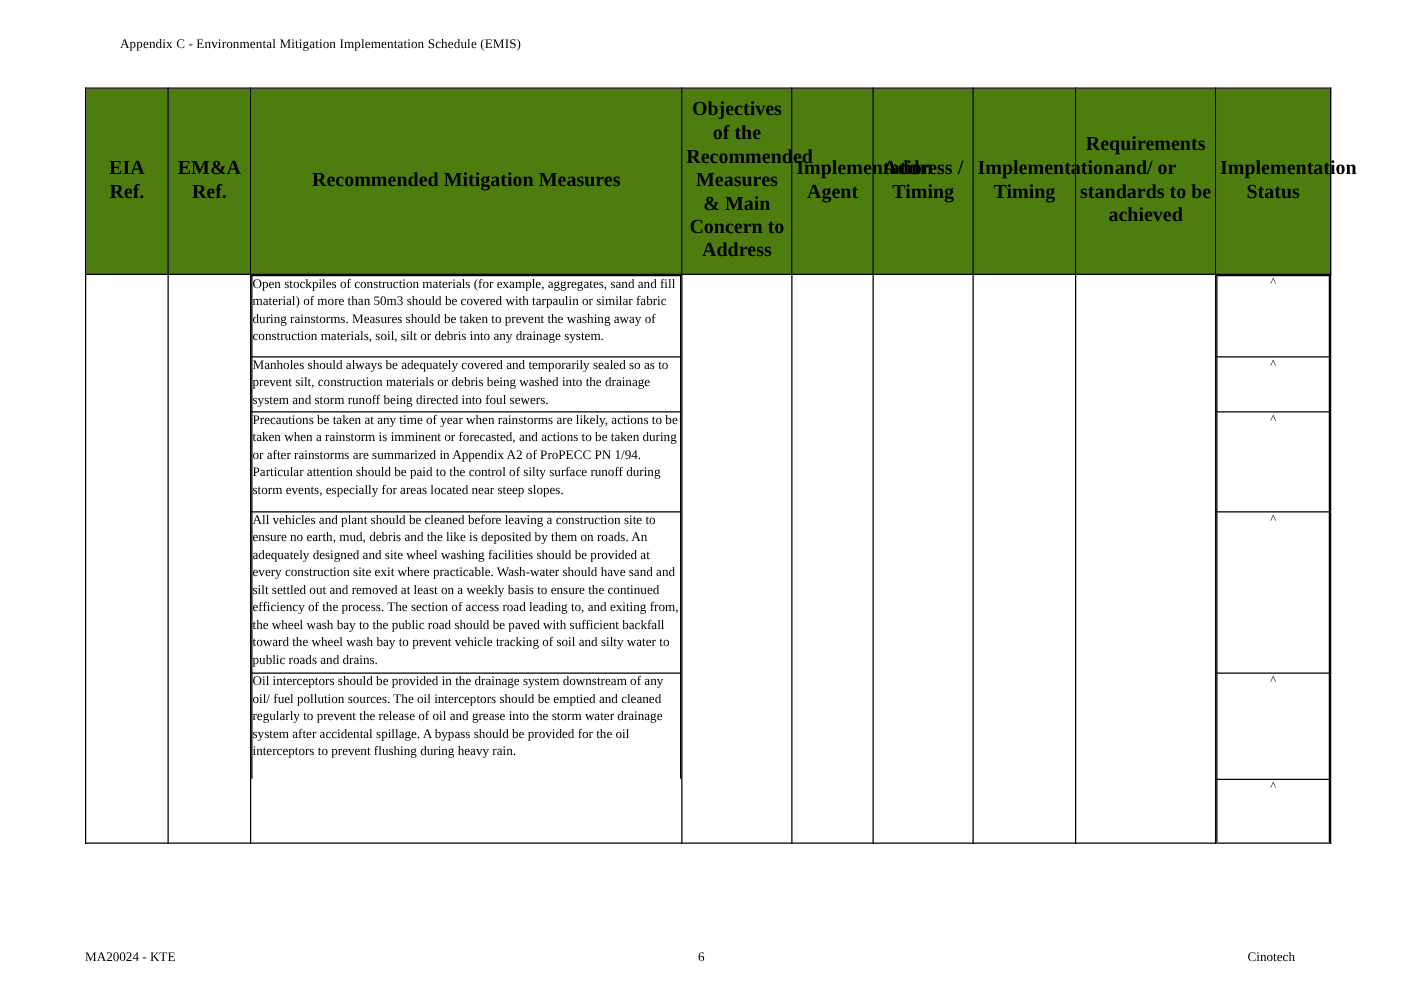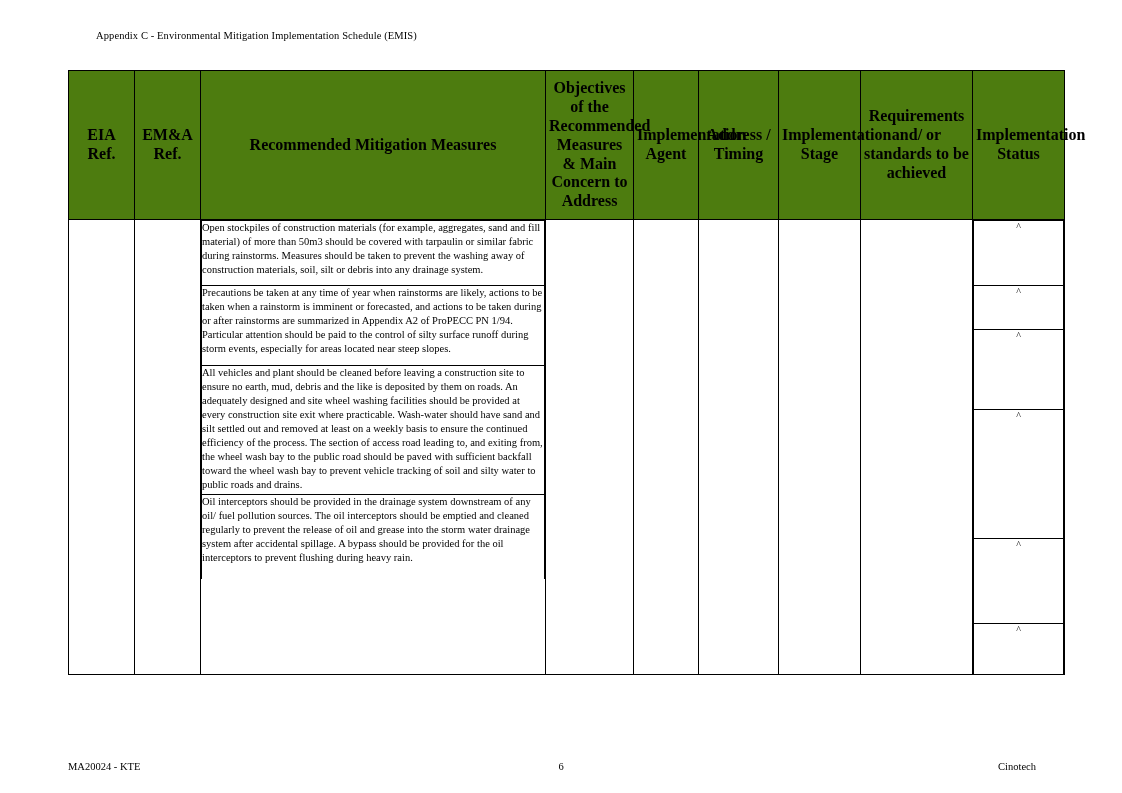--- a/index.html
+++ b/index.html
@@ -131,35 +131,38 @@
         <col class="col-status">
       </colgroup>
       <thead>
         <tr>
           <th>EIA Ref.</th>
           <th>EM&amp;A Ref.</th>
           <th>Recommended Mitigation Measures</th>
           <th>Objectives of the Recommended Measures &amp; Main Concern to Address</th>
           <th>Implementation Agent</th>
           <th>Address / Timing</th>
-          <th>Implementation Stage</th>
+          <th>Implementation Timing</th>
           <th>Requirements and/ or standards to be achieved</th>
           <th>Implementation Status</th>
         </tr>
       </thead>
       <tbody>
         <tr>
           <td class="span-left">&nbsp;</td>
           <td class="span-left">&nbsp;</td>
 
           <td style="padding:0;">
             <table class="inner-tbl">
               <tbody>
                   <tr class="m-row">
                 <td class="m-text" style="height:64px;">Open stockpiles of construction materials (for example, aggregates, sand and fill material) of more than 50m3 should be covered with tarpaulin or similar fabric during rainstorms.  Measures should be taken to prevent the washing away of construction materials, soil, silt or debris into any drainage system.</td>
+              </tr>
+              <tr class="m-row">
+                <td class="m-text" style="height:43px;">Manholes should always be adequately covered and temporarily sealed so as to prevent silt, construction materials or debris being washed into the drainage system and storm runoff being directed into foul sewers.</td>
               </tr>
               <tr class="m-row">
                 <td class="m-text" style="height:79px;">Precautions be taken at any time of year when rainstorms are likely, actions to be taken when a rainstorm is imminent or forecasted, and actions to be taken during or after rainstorms are summarized in Appendix A2 of ProPECC PN 1/94.  Particular attention should be paid to the control of silty surface runoff during storm events, especially for areas located near steep slopes.</td>
               </tr>
               <tr class="m-row">
                 <td class="m-text" style="height:128px;">All vehicles and plant should be cleaned before leaving a construction site to ensure no earth, mud, debris and the like is deposited by them on roads.  An adequately designed and site wheel washing facilities should be provided at every construction site exit where practicable.  Wash-water should have sand and silt settled out and removed at least on a weekly basis to ensure the continued efficiency of the process.  The section of access road leading to, and exiting from, the wheel wash bay to the public road should be paved with sufficient backfall toward the wheel wash bay to prevent vehicle tracking of soil and silty water to public roads and drains.</td>
               </tr>
               <tr class="m-row">
                 <td class="m-text" style="height:84px;">Oil interceptors should be provided in the drainage system downstream of any oil/ fuel pollution sources.  The oil interceptors should be emptied and cleaned regularly to prevent the release of oil and grease into the storm water drainage system after accidental spillage.  A bypass should be provided for the oil interceptors to prevent flushing during heavy rain.</td>
               </tr>

